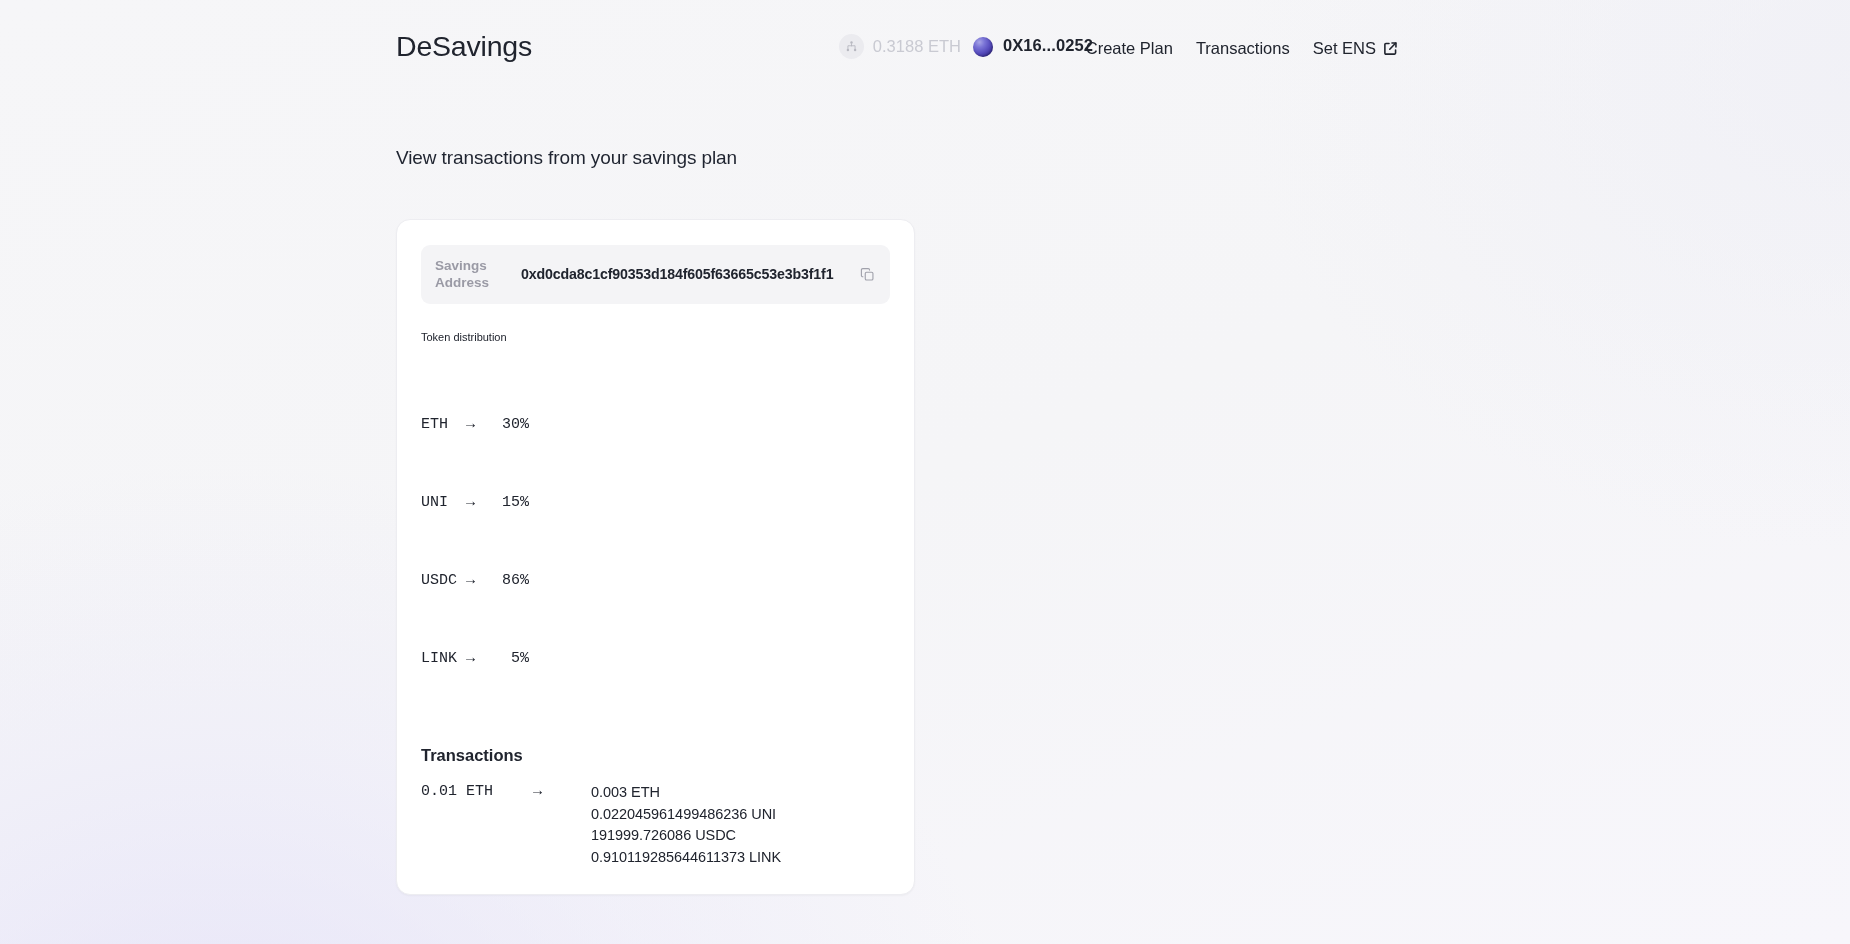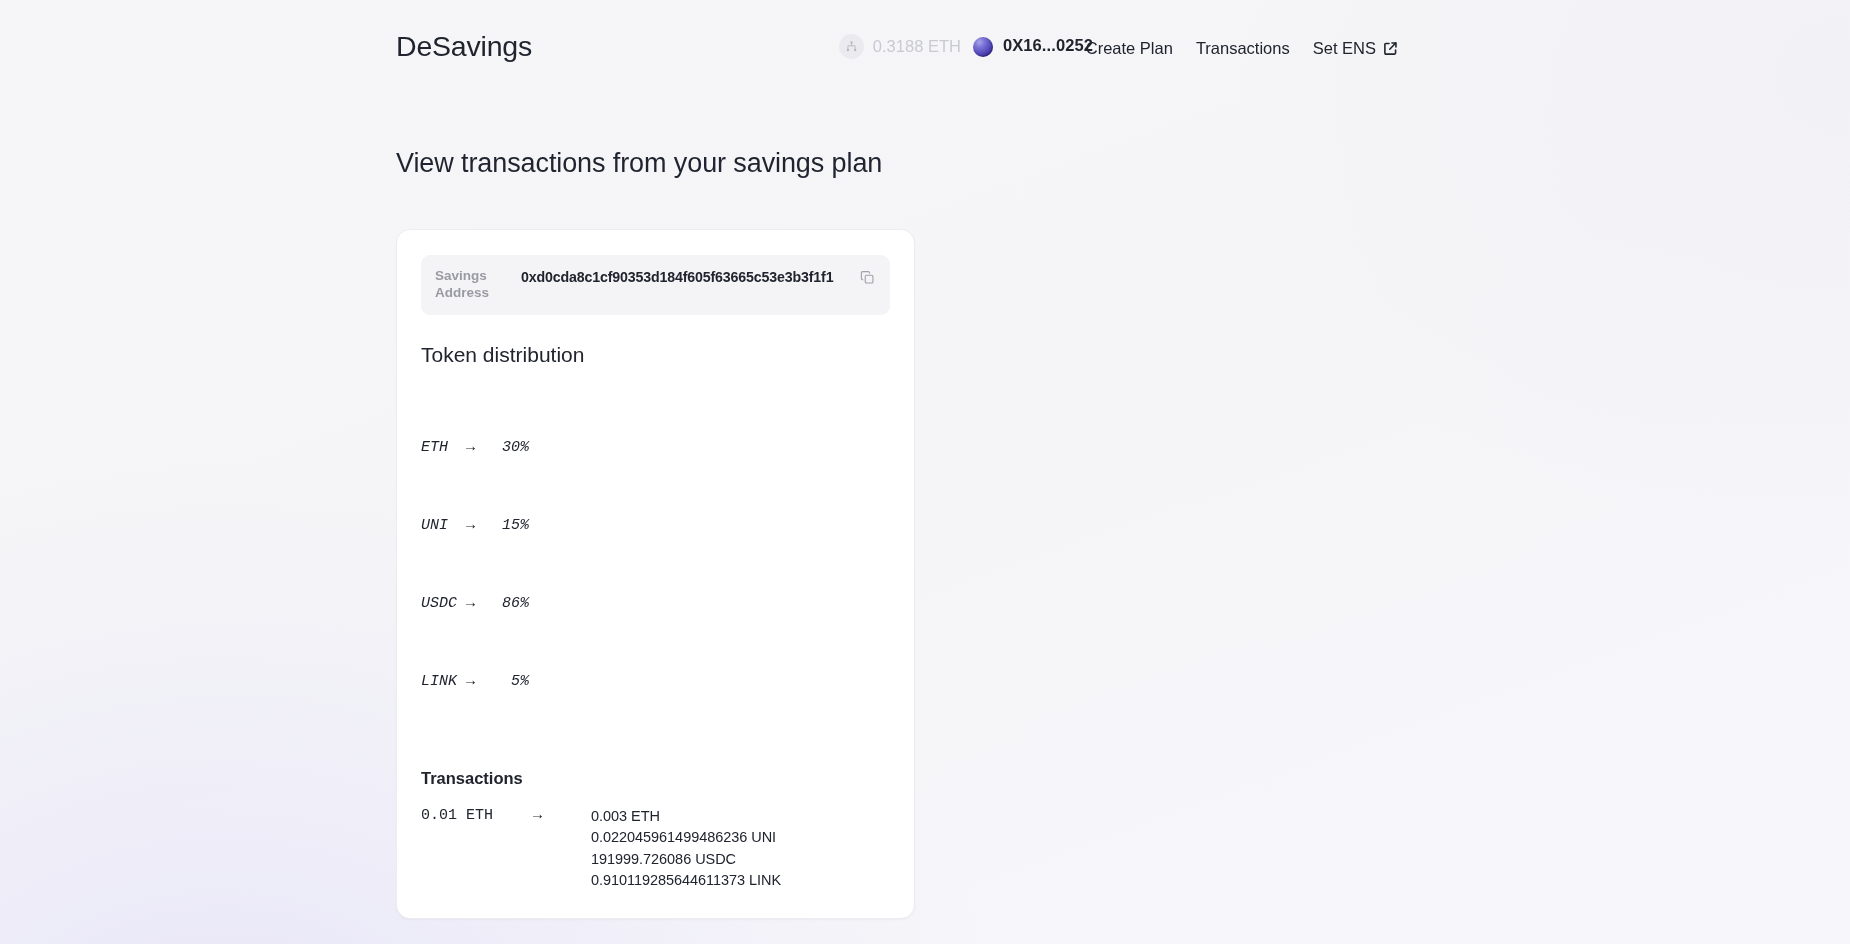--- a/index.html
+++ b/index.html
@@ -137,42 +137,42 @@
 
   
   .main {
     position: absolute;
     left: 396px;
     top: 146px;
     width: 560px;
   }
 
   .page-title {
-    font-size: 27px;
+    font-size: 19px;
     font-weight: 400;
     color: #1f2430;
     letter-spacing: -0.1px;
     line-height: 1.3;
     white-space: nowrap;
   }
 
   .plan-card {
     margin-top: 48px;
     width: 519px;
     background: #ffffff;
     border: 1px solid #ededf1;
     border-radius: 14px;
     padding: 25px 24px 26px 24px;
     box-shadow: 0 1px 2px rgba(16,22,40,0.035);
   }
 
   
   .address-box {
     display: flex;
-    align-items: flex-start;
+    align-items: center;
     gap: 14px;
     background: #f4f4f6;
     border-radius: 9px;
     padding: 13px 14px 13px 14px;
     min-height: 56px;
   }
 
   .address-label {
     font-size: 13.5px;
     font-weight: 700;
@@ -203,34 +203,33 @@
     cursor: pointer;
     background: none;
     border: none;
     padding: 0;
   }
   .copy-button svg { display: block; }
 
   
   .section-heading {
     margin-top: 26px;
-    font-size: 21px;
+    font-size: 11px;
     font-weight: 400;
     color: #20242e;
     line-height: 1.3;
   }
 
   .token-list {
     margin-top: 15px;
     font-family: "Liberation Mono", monospace;
     font-size: 15px;
     line-height: 26px;
     color: #20242e;
     white-space: pre;
-    font-style: italic;
   }
   .token-row { white-space: pre; }
 
   .transactions-heading {
     margin-top: 21px;
     font-size: 16.5px;
     font-weight: 700;
     color: #20242e;
     line-height: 1.3;
   }

